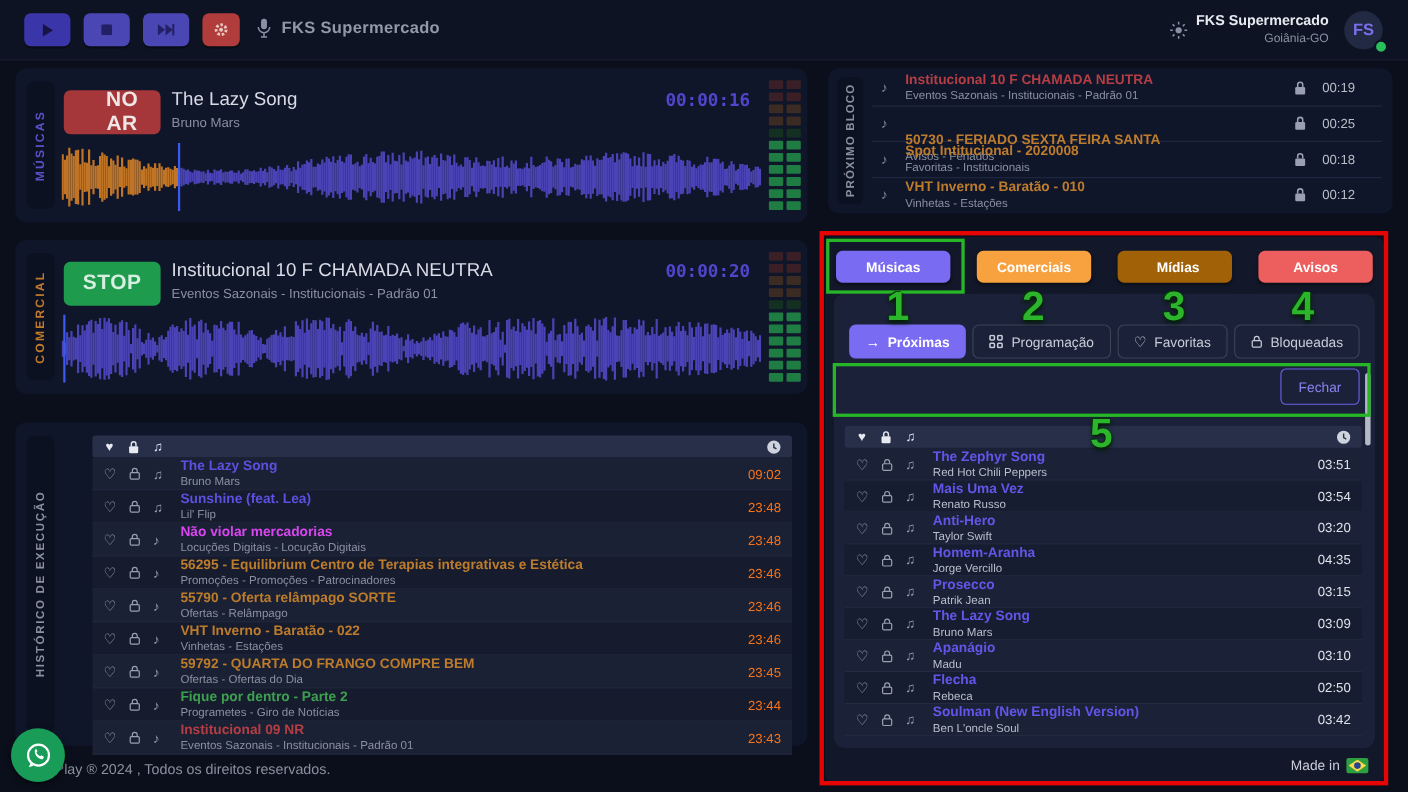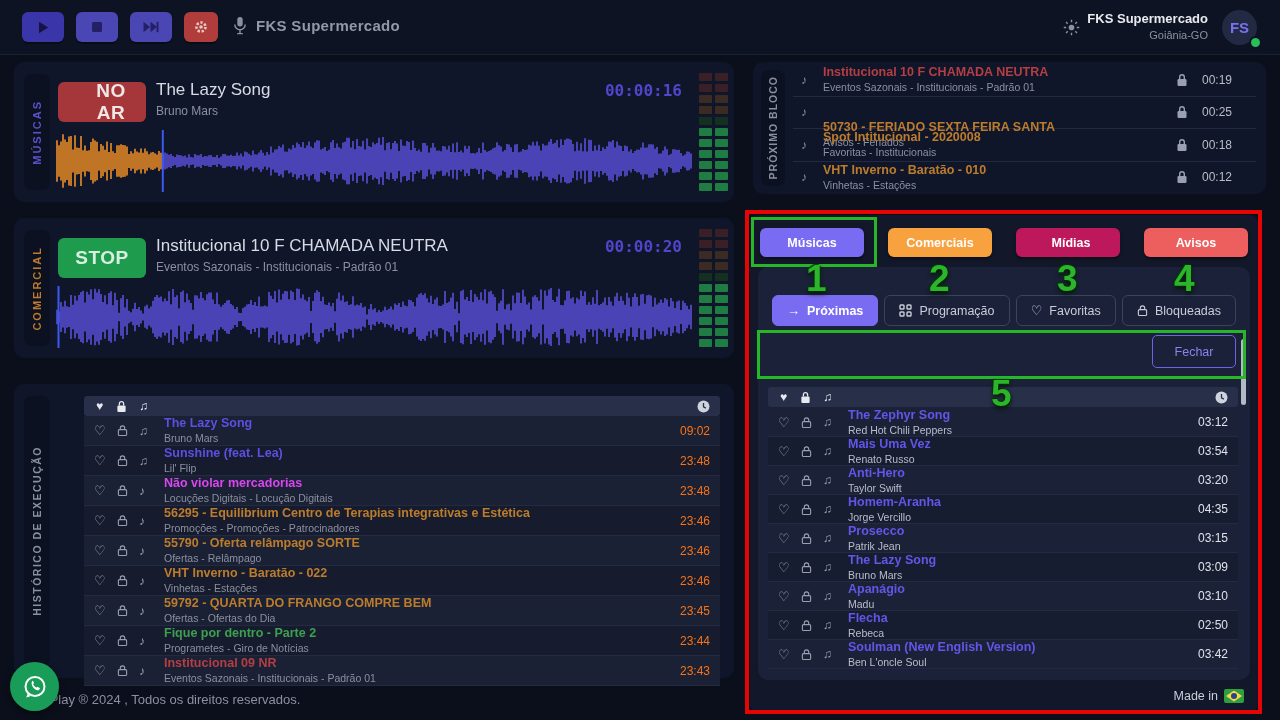--- a/index.html
+++ b/index.html
@@ -80,21 +80,21 @@
   .library{position:absolute;left:750px;top:215px;width:508px;height:497px;background:#121829;border-radius:8px;}
   .cats{position:absolute;left:10px;right:10px;top:13px;display:flex;justify-content:space-between;}
   .cat{width:104px;height:29px;border:none;border-radius:6px;color:#fff;font-weight:bold;font-size:12.5px;box-shadow:0 2px 3px rgba(0,0,0,.45);}
   .card{position:absolute;left:8px;right:8px;top:52px;height:413px;background:#1a2138;border-radius:10px;}
   .subtabs{position:absolute;left:14px;right:14px;top:28px;display:flex;justify-content:space-between;}
   .stab{height:31px;padding:0 14px;border-radius:6px;border:1px solid #3c4458;background:transparent;color:#c9cdd9;font-size:12.5px;display:flex;align-items:center;gap:7px;}
   .stab.active{background:#7a6cf2;border-color:#7a6cf2;color:#fff;font-weight:bold;}
   .stab .tico{color:inherit;font-size:13px;line-height:1;}
   .search-input{position:absolute;left:12px;top:68px;width:382px;height:32px;box-sizing:border-box;background:transparent;border:1px solid #3c4458;border-radius:5px;color:#c9cdd9;padding:0 12px;font-size:13px;outline:none;}
   .search-input::placeholder{color:#6d7386;}
-  .close-btn{position:absolute;right:14px;top:68px;width:84px;height:33px;background:transparent;border:1px solid #6c63e8;border-radius:5px;color:#8a82f0;font-size:12.5px;}
+  .close-btn{position:absolute;right:14px;top:68px;width:72px;height:33px;background:transparent;border:1px solid #6c63e8;border-radius:5px;color:#8a82f0;font-size:12.5px;}
   .scrollbar{position:absolute;right:4px;top:72px;width:5px;height:66px;background:#b4b9c6;border-radius:3px;}
   .thead-wrap{position:absolute;left:10px;right:12px;top:120px;}
   .tracks{position:absolute;left:10px;right:12px;top:141px;}
   .tracks .lrow{height:28px;}
   .tracks .lrow:nth-child(odd){background:#1b2237;}
   .tracks .lrow:nth-child(even){background:#171d30;}
   .tracks .r-title{color:#6156e8;}
   .tracks .r-sub{color:#b9bdcc;}
   .tracks .r-time{color:#dfe2ea;}
   .madein{position:absolute;right:14px;bottom:9px;display:flex;align-items:center;gap:6px;color:#c9cdd9;font-size:12.5px;}
@@ -1103,21 +1103,21 @@
             <span class="r-time">23:43</span>
           </div>
         </div>
     </div>
   </section>
 
   <section class="library">
     <div class="cats">
       <button class="cat" style="background: rgb(122, 108, 242);">Músicas</button>
       <button class="cat" style="background: rgb(247, 161, 63);">Comerciais</button>
-      <button class="cat" style="background: #be185d; padding-left: 12px;">Mídias</button>
+      <button class="cat" style="background: #a16207; padding-left: 12px;">Mídias</button>
       <button class="cat" style="background: rgb(237, 94, 94);">Avisos</button>
     </div>
 
     <div class="card">
       <div class="subtabs">
         <button class="stab active">
           <span class="tico">→</span>
           <span>Próximas</span>
         </button>
         <button class="stab">
@@ -1176,21 +1176,21 @@
               <svg width="11" height="13" viewBox="0 0 12 13">
                 <rect x="1.5" y="5.5" width="9" height="6.5" rx="1.2" fill="none" stroke="currentColor" stroke-width="1.2"></rect>
                 <path d="M3.6 5.5 V3.8 a2.4 2.4 0 0 1 4.8 0 V5.5" fill="none" stroke="currentColor" stroke-width="1.2"></path>
               </svg>
             </span>
             <span class="r-note">♫</span>
             <div class="r-text">
               <div class="r-title">The Zephyr Song</div>
               <div class="r-sub">Red Hot Chili Peppers</div>
             </div>
-            <span class="r-time">03:12</span>
+            <span class="r-time">03:51</span>
           </div>
           <div class="lrow">
             <span class="r-heart">♡</span>
             <span class="r-lock">
               <svg width="11" height="13" viewBox="0 0 12 13">
                 <rect x="1.5" y="5.5" width="9" height="6.5" rx="1.2" fill="none" stroke="currentColor" stroke-width="1.2"></rect>
                 <path d="M3.6 5.5 V3.8 a2.4 2.4 0 0 1 4.8 0 V5.5" fill="none" stroke="currentColor" stroke-width="1.2"></path>
               </svg>
             </span>
             <span class="r-note">♫</span>

